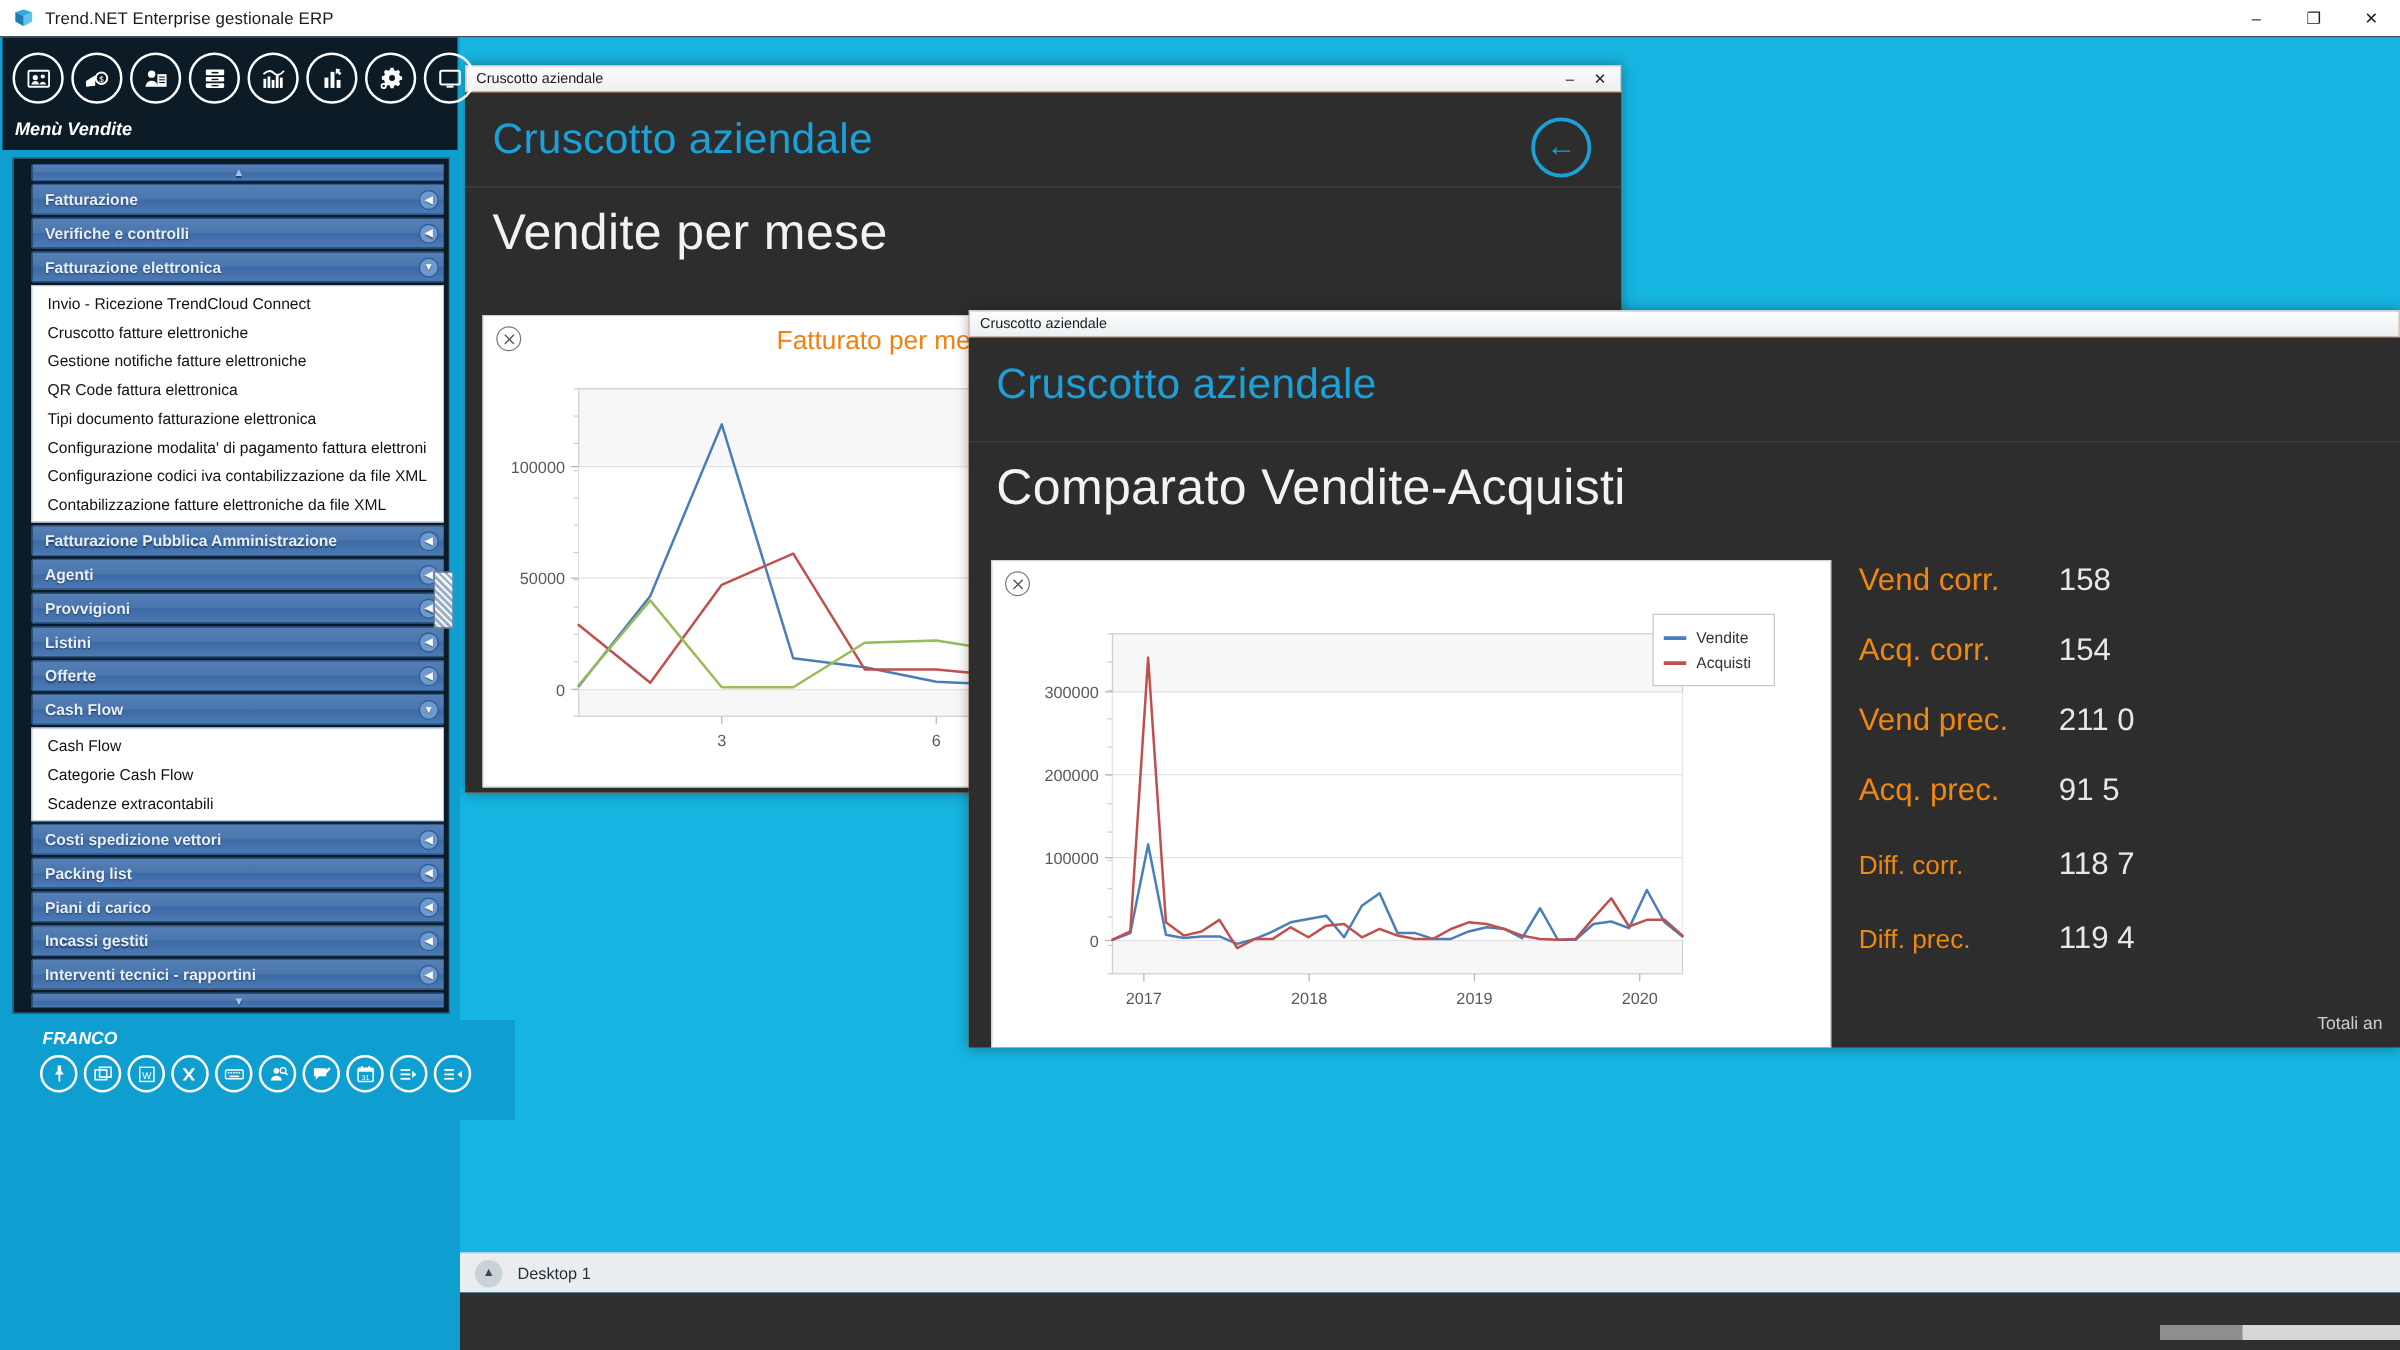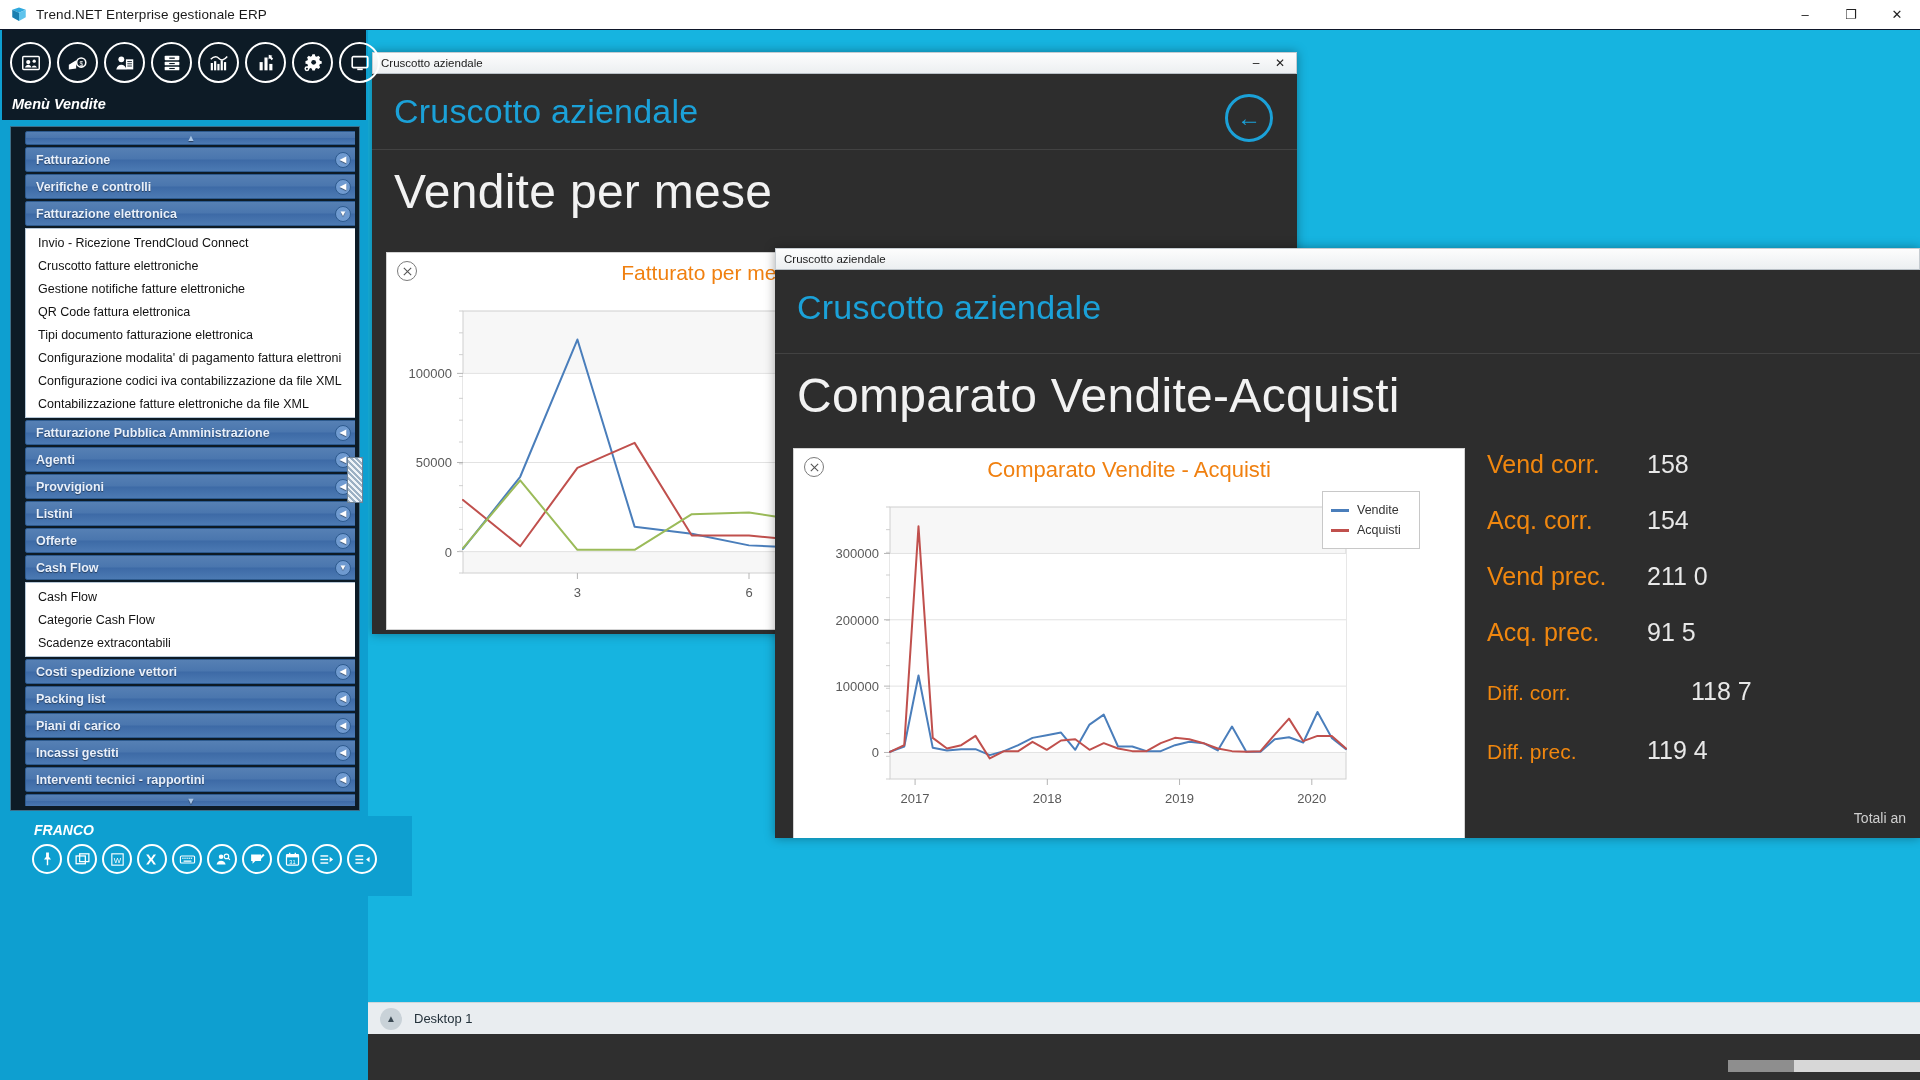--- a/index.html
+++ b/index.html
@@ -129,21 +129,21 @@
     width: 24px; height: 20px; display: flex; align-items: center; justify-content: center;
     font-size: 12px; color: #222;
   }
   .child-body { background: #2d2d2d; position: relative; overflow: hidden; }
   .dash-head {
     color: #1ba1d8; font-size: 34px; padding: 18px 0 0 22px; font-weight: 300;
     letter-spacing: .2px;
   }
   .dash-headline { border-bottom: 1px solid #424242; }
   .dash-sub {
-    color: #f2f2f2; font-size: 48px; font-weight: 300; padding: 14px 0 0 22px;
+    color: #f2f2f2; font-size: 40px; font-weight: 300; padding: 14px 0 0 22px;
     letter-spacing: .3px;
   }
   .back-btn {
     position: absolute; right: 24px; top: 20px; width: 48px; height: 48px;
     border-radius: 50%; border: 3px solid #1ba1d8; color: #1ba1d8;
     display: flex; align-items: center; justify-content: center; font-size: 24px;
   }
 
   
   .chart-card { position: absolute; background: #ffffff; border: 1px solid #d3d3d3; }
@@ -291,21 +291,20 @@
         <div class="dash-head">Cruscotto aziendale</div>
       </div>
       <div class="dash-sub">Comparato Vendite-Acquisti</div>
 
       <div class="chart-card" style="left:18px; top:178px; width:672px; height:400px;">
         <div class="chart-tool">
           <svg viewBox="0 0 24 24" width="11" height="11" fill="none" stroke="#555" stroke-width="2.4">
             <path d="M4 4 L20 20 M20 4 L4 20"></path>
           </svg>
         </div>
-        <div class="chart-title" style="font-size:22px;">Comparato Vendite - Acquisti</div>
         <svg id="chart2" viewBox="0 0 560 340" style="position:absolute; left:0; top:46px; width:560px; height:340px;">
             <rect x="96" y="12" width="456" height="272" fill="#f7f7f7" stroke="#d0d0d0" stroke-width="1"></rect>
             <rect x="96" y="58.4390243902439" width="456" height="199.02439024390242" fill="#ffffff"></rect>
             <line x1="96" y1="257.4634146341463" x2="552" y2="257.4634146341463" stroke="#e2e2e2" stroke-width="1"></line>
             <line x1="90" y1="257.4634146341463" x2="96" y2="257.4634146341463" stroke="#b5b5b5" stroke-width="1"></line>
             <text x="85" y="262.4634146341463" text-anchor="end" font-size="13" fill="#595959" font-family="Liberation Sans, sans-serif">0</text>
             <line x1="96" y1="191.1219512195122" x2="552" y2="191.1219512195122" stroke="#e2e2e2" stroke-width="1"></line>
             <line x1="90" y1="191.1219512195122" x2="96" y2="191.1219512195122" stroke="#b5b5b5" stroke-width="1"></line>
             <text x="85" y="196.1219512195122" text-anchor="end" font-size="13" fill="#595959" font-family="Liberation Sans, sans-serif">100000</text>
             <line x1="96" y1="124.78048780487805" x2="552" y2="124.78048780487805" stroke="#e2e2e2" stroke-width="1"></line>
@@ -360,21 +359,21 @@
           <span class="kpi-value">154</span>
         </div>
         <div class="kpi-row" style="font-size:25px; margin-bottom:27px;">
           <span class="kpi-label" style="width:160px;">Vend prec.</span>
           <span class="kpi-value">211 0</span>
         </div>
         <div class="kpi-row" style="font-size:25px; margin-bottom:30px;">
           <span class="kpi-label" style="width:160px;">Acq. prec.</span>
           <span class="kpi-value">91 5</span>
         </div>
-        <div class="kpi-row" style="font-size:21px; margin-bottom:30px;gap:44px;">
+        <div class="kpi-row" style="font-size:21px; margin-bottom:30px;">
           <span class="kpi-label" style="width:160px;">Diff. corr.</span>
           <span class="kpi-value" style="font-size:25px;">118 7</span>
         </div>
         <div class="kpi-row" style="font-size:21px;">
           <span class="kpi-label" style="width:160px;">Diff. prec.</span>
           <span class="kpi-value" style="font-size:25px;">119 4</span>
         </div>
       </div>
 
       <div style="position:absolute; right:14px; bottom:12px; color:#cfcfcf; font-size:14px;">Totali an</div>

